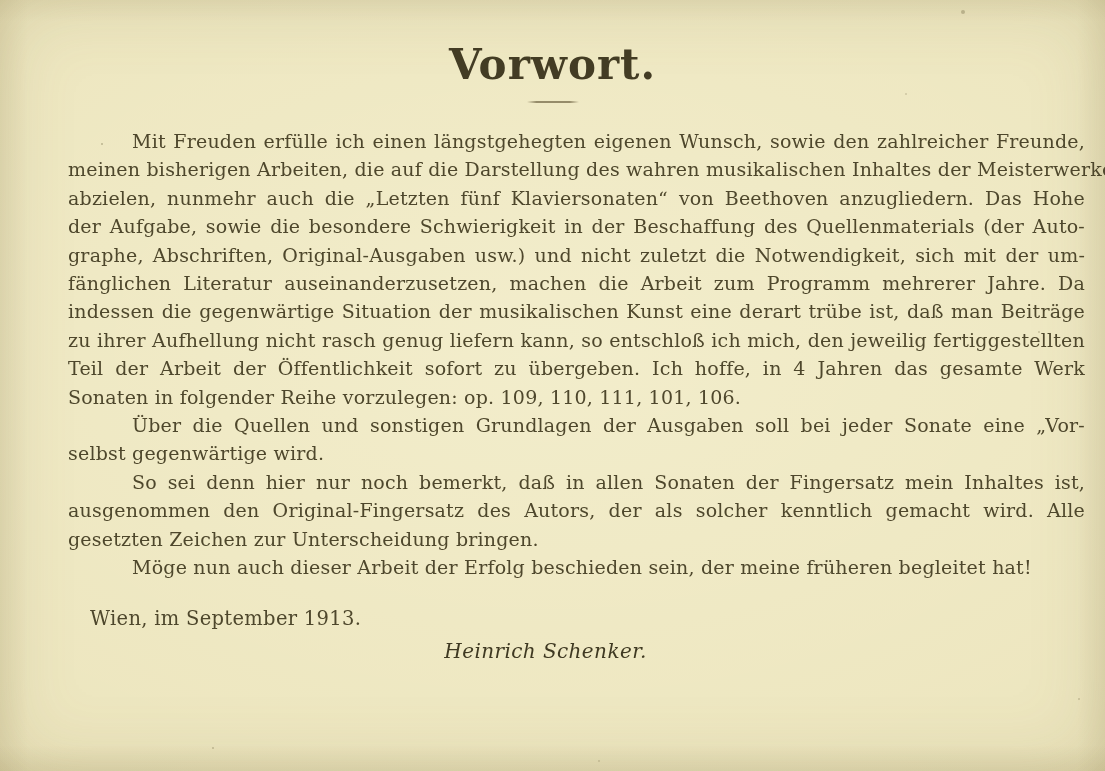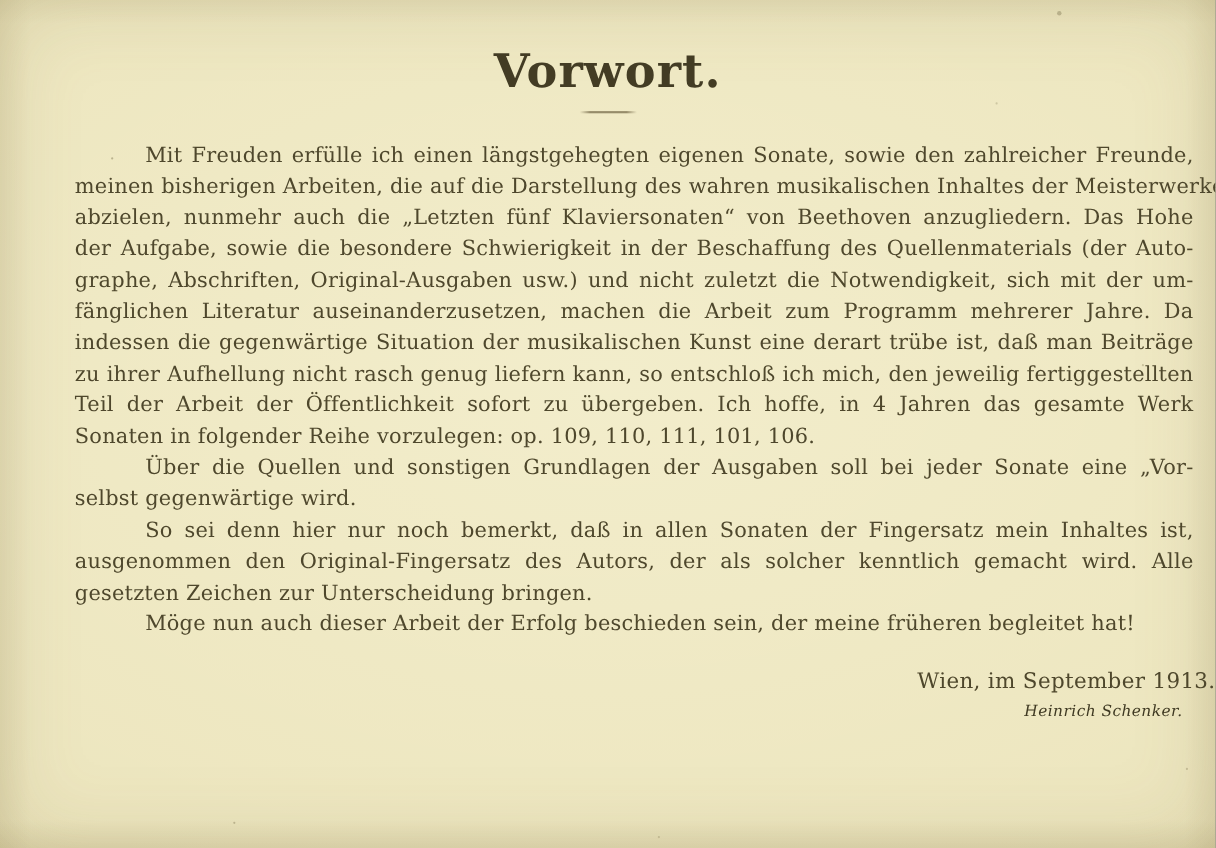--- a/index.html
+++ b/index.html
@@ -70,43 +70,42 @@
     text-align-last: left;
     white-space: normal;
   }
   .line.first {
     text-indent: 64px;
   }
   .dateline {
     margin: 25px 0 0 90px;
     font-size: 19.5px;
     letter-spacing: 0.3px;
-    text-align: right;
   }
   .signature {
     margin: 9px 30px 0 16px;
-    text-align: right;
+    text-align: center;
     font-style: italic;
-    font-size: 14px;
+    font-size: 20px;
     letter-spacing: 0.4px;
     color: #3f3922;
   }
 </style>
 </head>
 <body>
 
 <div class="page" style="--paper: #ece5bd; --ink: #4e472c; --title-ink: #433c24; --rule: #968c6a;">
   <div class="specks"></div>
 
   <h1 class="title">Vorwort.</h1>
 
   <div class="title-rule"></div>
 
   <div class="body-text">
-      <div class="line first">Mit Freuden erfülle ich einen längstgehegten eigenen Sonate, sowie den zahlreicher Freunde,</div>
+      <div class="line first">Mit Freuden erfülle ich einen längstgehegten eigenen Wunsch, sowie den zahlreicher Freunde,</div>
       <div class="line">meinen bisherigen Arbeiten, die auf die Darstellung des wahren musikalischen Inhaltes der Meisterwerke</div>
       <div class="line">abzielen, nunmehr auch die „Letzten fünf Klaviersonaten“ von Beethoven anzugliedern. Das Hohe</div>
       <div class="line">der Aufgabe, sowie die besondere Schwierigkeit in der Beschaffung des Quellenmaterials (der Auto-</div>
       <div class="line">graphe, Abschriften, Original-Ausgaben usw.) und nicht zuletzt die Notwendigkeit, sich mit der um-</div>
       <div class="line">fänglichen Literatur auseinanderzusetzen, machen die Arbeit zum Programm mehrerer Jahre. Da</div>
       <div class="line">indessen die gegenwärtige Situation der musikalischen Kunst eine derart trübe ist, daß man Beiträge</div>
       <div class="line">zu ihrer Aufhellung nicht rasch genug liefern kann, so entschloß ich mich, den jeweilig fertiggestellten</div>
       <div class="line">Teil der Arbeit der Öffentlichkeit sofort zu übergeben. Ich hoffe, in 4 Jahren das gesamte Werk</div>
       <div class="line last">Sonaten in folgender Reihe vorzulegen: op. 109, 110, 111, 101, 106.</div>
       <div class="line first">Über die Quellen und sonstigen Grundlagen der Ausgaben soll bei jeder Sonate eine „Vor-</div>

